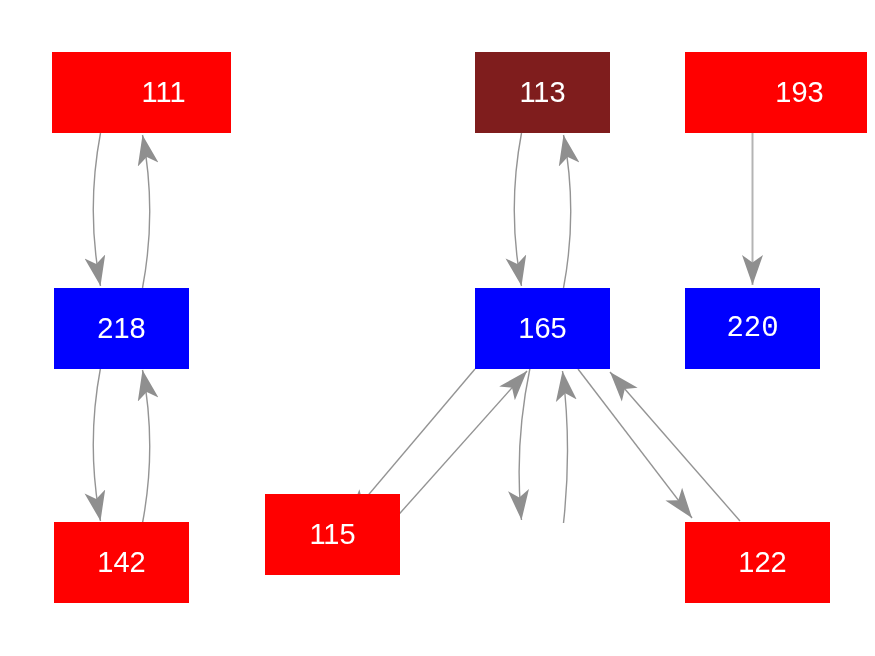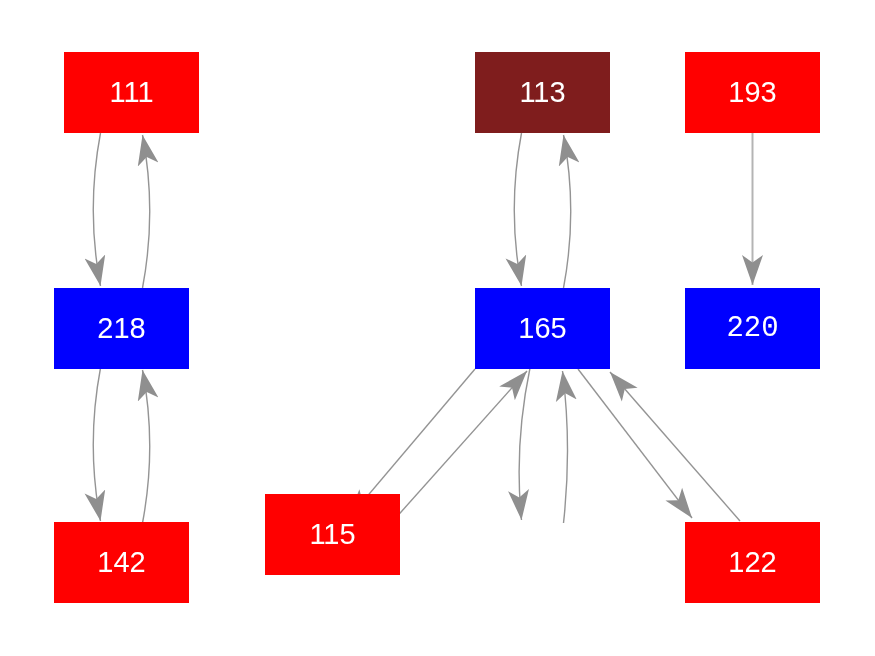--- a/index.html
+++ b/index.html
@@ -25,30 +25,30 @@
   .node{
     position:absolute;
     width:135px;height:81px;
     display:flex;align-items:center;justify-content:center;
     color:#ffffff;
     font-size:29px;
     line-height:1;
     user-select:none;
     cursor:default;
   }
-  #n111{left:64px;top:52px;}
+  #n111{left:52px;top:52px;padding-left:44px;}
   #n113{left:475px;top:52px;}
-  #n193{left:685px;top:52px;}
+  #n193{left:685px;top:52px;padding-left:47px;}
   #n218{left:54px;top:288px;}
   #n211{left:475px;top:288px;}
   #n220{left:685px;top:288px;}
   #n142{left:54px;top:522px;}
   #n115{left:265px;top:494px;}
   #n121{left:476px;top:522px;}
-  #n122{left:685px;top:522px;}
+  #n122{left:685px;top:522px;padding-left:10px;}
 </style>
 </head>
 <body>
 
 <div id="stage">
   <svg id="edge-layer" width="875" height="656" viewBox="0 0 875 656" xmlns="http://www.w3.org/2000/svg">
     <defs>
       <marker id="arrowhead" markerUnits="userSpaceOnUse" markerWidth="42" markerHeight="28" refX="30" refY="14" orient="auto">
         <path d="M30,14 L0,24.5 L7.5,14 L0,3.5 Z" fill="#8f8f8f"></path>
       </marker>

